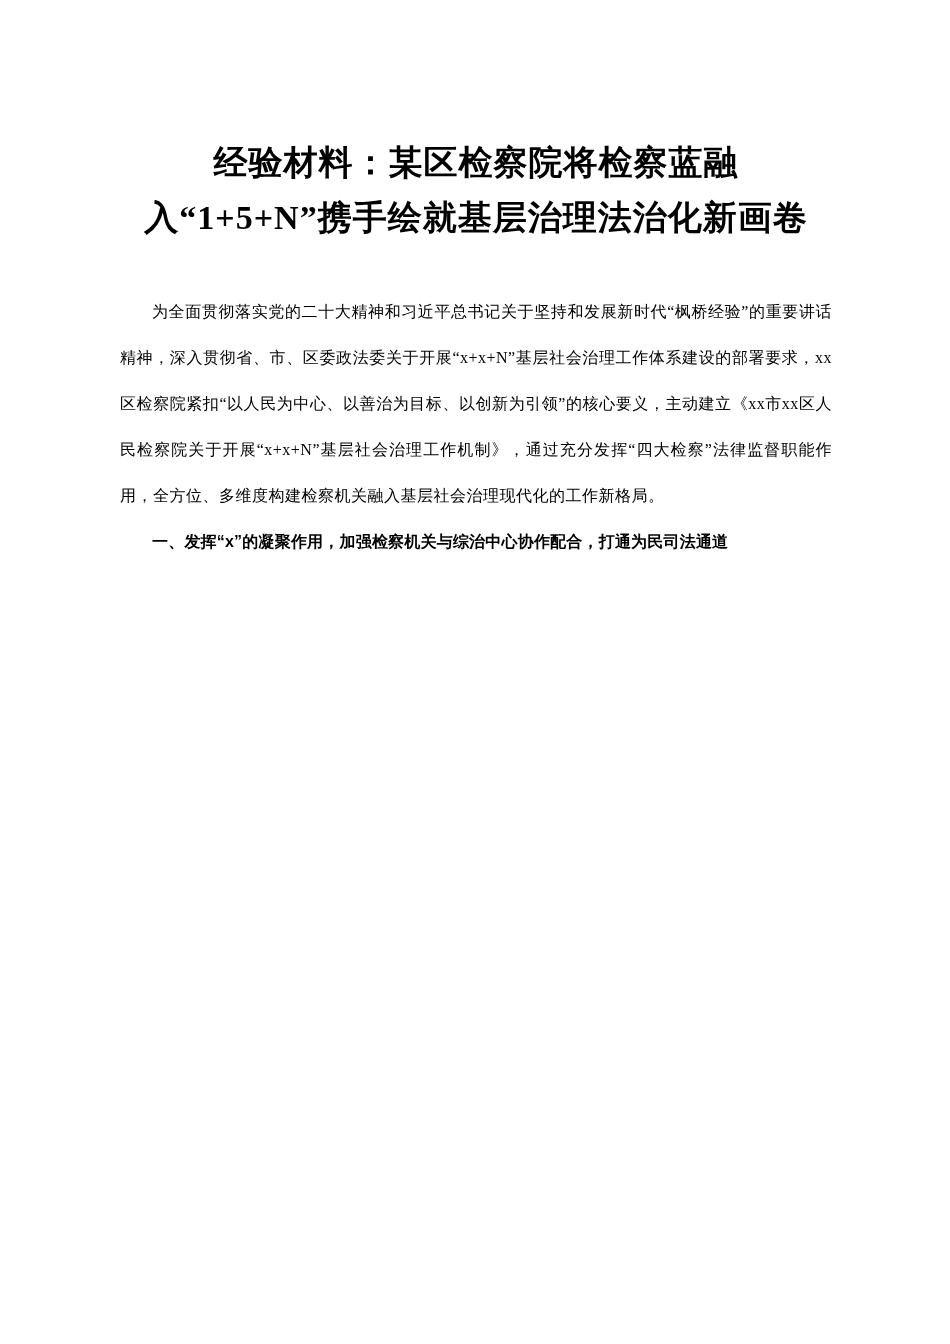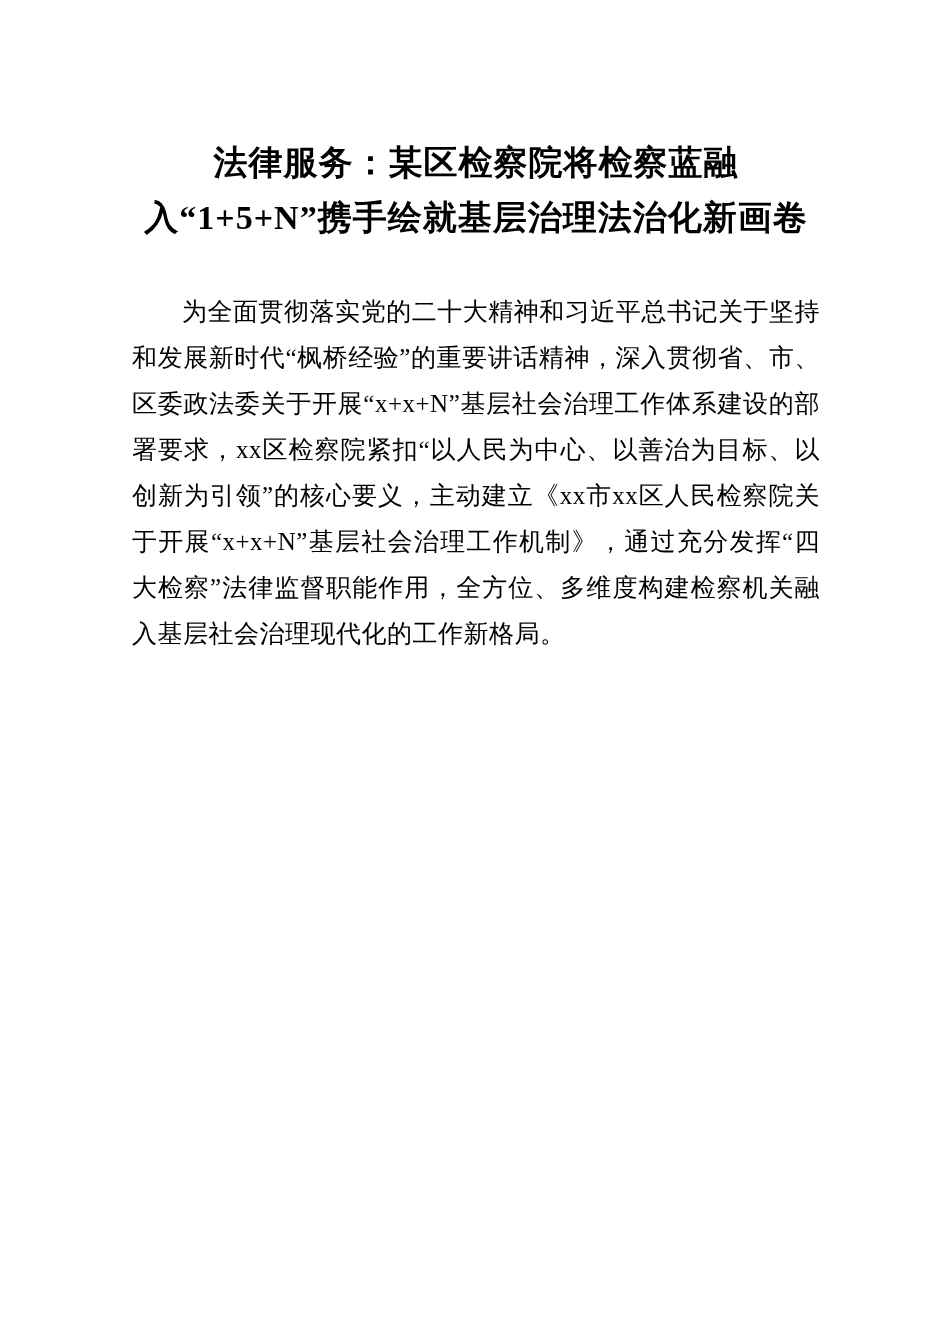--- a/index.html
+++ b/index.html
@@ -25,41 +25,42 @@
     font-weight: 700;
     text-align: center;
     line-height: 1.62;
     letter-spacing: 1px;
     font-family: "Liberation Serif", "DejaVu Serif", serif;
   }
   .doc-title .title-line {
     display: block;
   }
   .para {
-    margin: 12px;
-    font-size: 25px;
+    margin: 0;
+    font-size: 16px;
     line-height: 46px;
     text-align: justify;
     text-indent: 2em;
     letter-spacing: 0.5px;
     word-break: break-all;
   }
   .para.heading {
     font-weight: 700;
     font-family: "Liberation Sans", "DejaVu Sans", sans-serif;
     letter-spacing: 0.2px;
   }
 </style>
 </head>
 <body>
 
 <div class="page">
 
   <h1 class="doc-title">
-    <span class="title-line">法律服务：某区检察院将检察蓝融</span>
+    <span class="title-line">经验材料：某区检察院将检察蓝融</span>
     <span class="title-line">入“1+5+N”携手绘就基层治理法治化新画卷</span>
   </h1>
 
   <p class="para body">为全面贯彻落实党的二十大精神和习近平总书记关于坚持和发展新时代“枫桥经验”的重要讲话精神，深入贯彻省、市、区委政法委关于开展“x+x+N”基层社会治理工作体系建设的部署要求，xx区检察院紧扣“以人民为中心、以善治为目标、以创新为引领”的核心要义，主动建立《xx市xx区人民检察院关于开展“x+x+N”基层社会治理工作机制》，通过充分发挥“四大检察”法律监督职能作用，全方位、多维度构建检察机关融入基层社会治理现代化的工作新格局。</p>
 
+  <p class="para heading">一、发挥“x”的凝聚作用，加强检察机关与综治中心协作配合，打通为民司法通道</p>
 
 
 </div>
 
 </body></html>

